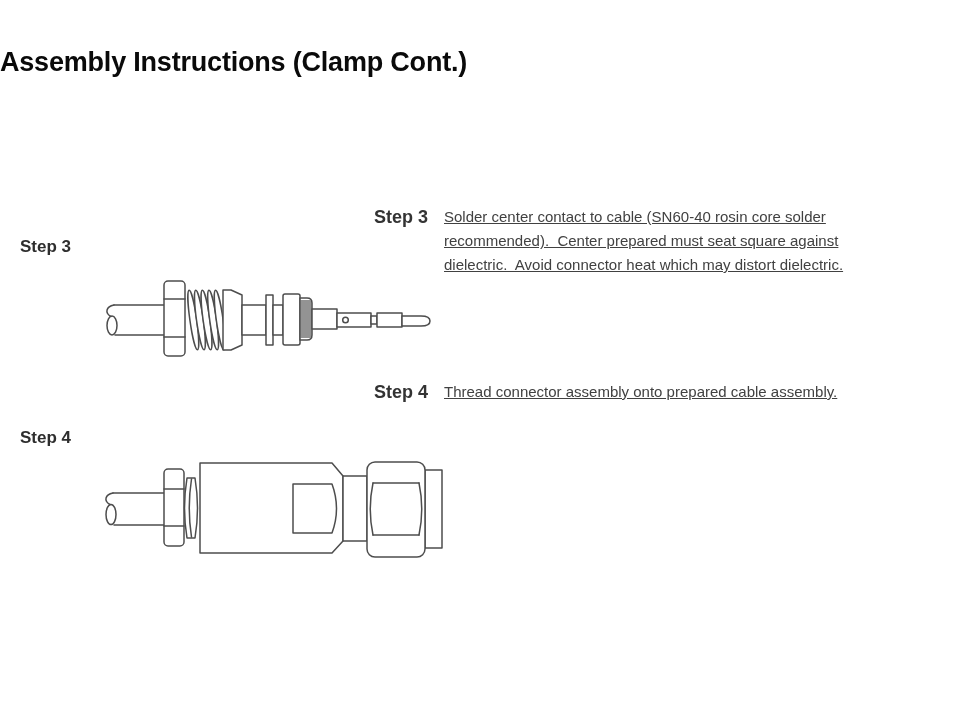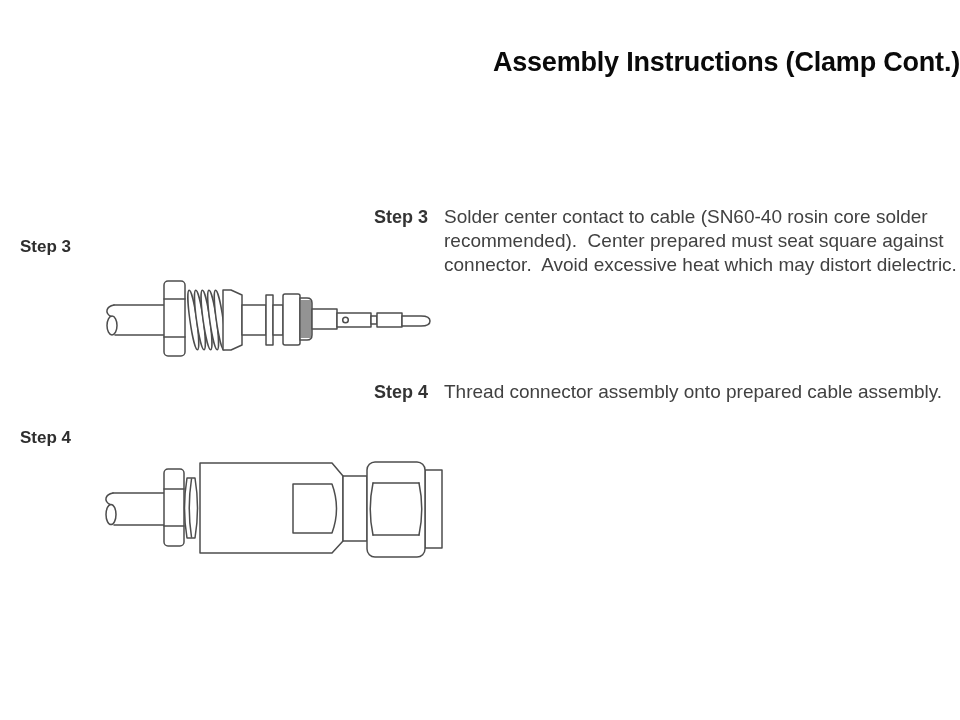--- a/index.html
+++ b/index.html
@@ -10,40 +10,40 @@
     --line-art:#4d4d4d;
   }
   html,body{margin:0;padding:0;}
   body{background:#d9d9d9;font-family:"Liberation Sans","DejaVu Sans",sans-serif;}
   .page{
     position:relative;width:960px;height:720px;background:var(--background);
     overflow:hidden;margin:0 auto;
   }
   .title{
     position:absolute;left:0;top:45px;width:960px;margin:0;
-    text-align:right;font-size:27px;font-weight:bold;letter-spacing:-0.2px;
+    text-align:left;font-size:27px;font-weight:bold;letter-spacing:-0.2px;
     color:var(--title-text);line-height:34px;
   }
   .margin-label{
     position:absolute;left:20px;font-size:17px;font-weight:bold;
     color:var(--label-text);line-height:22px;white-space:pre;
   }
   #margin-label-3{top:236px;}
   #margin-label-4{top:427px;}
   .step-heading{
     position:absolute;left:374px;font-size:18px;font-weight:bold;
     color:#333333;line-height:24px;white-space:pre;
   }
   #step3-heading{top:205px;}
   #step4-heading{top:380px;}
   .step-lines{position:absolute;left:444px;}
   #step3-lines{top:205px;}
   #step4-lines{top:380px;text-align:right;}
   .step-lines .line{
-    font-size:19px;color:var(--body-text);line-height:24px;white-space:pre;
+    font-size:15px;color:var(--body-text);line-height:24px;white-space:pre;text-decoration:underline;
   }
   .diagram{position:absolute;}
   #step3-diagram{left:95px;top:266px;}
   #step4-diagram{left:95px;top:455px;}
   .art{stroke:var(--line-art);stroke-width:1.5;fill:none;stroke-linecap:round;stroke-linejoin:round;}
   .artf{stroke:var(--line-art);stroke-width:1.5;fill:#ffffff;stroke-linejoin:round;}
   .hatch{stroke:var(--line-art);stroke-width:0.75;fill:none;}
 </style>
 </head>
 <body>
@@ -122,21 +122,21 @@
       <path class="art" d="M278,28 H324 M278,80 H324"></path>
       <path class="art" d="M278,28 Q272.5,54 278,80"></path>
       <path class="art" d="M324,28 Q329.5,54 324,80"></path>
     </g>
   </svg>
 
   <div class="step-heading" id="step3-heading">Step 3</div>
   <div class="step-lines" id="step3-lines">
     <div class="line">Solder center contact to cable (SN60-40 rosin core solder</div>
     <div class="line">recommended).  Center prepared must seat square against</div>
-    <div class="line">connector.  Avoid excessive heat which may distort dielectric.</div>
+    <div class="line">dielectric.  Avoid connector heat which may distort dielectric.</div>
   </div>
 
   <div class="step-heading" id="step4-heading">Step 4</div>
   <div class="step-lines" id="step4-lines">
     <div class="line">Thread connector assembly onto prepared cable assembly.</div>
   </div>
 
 </div>
 
 </body></html>

